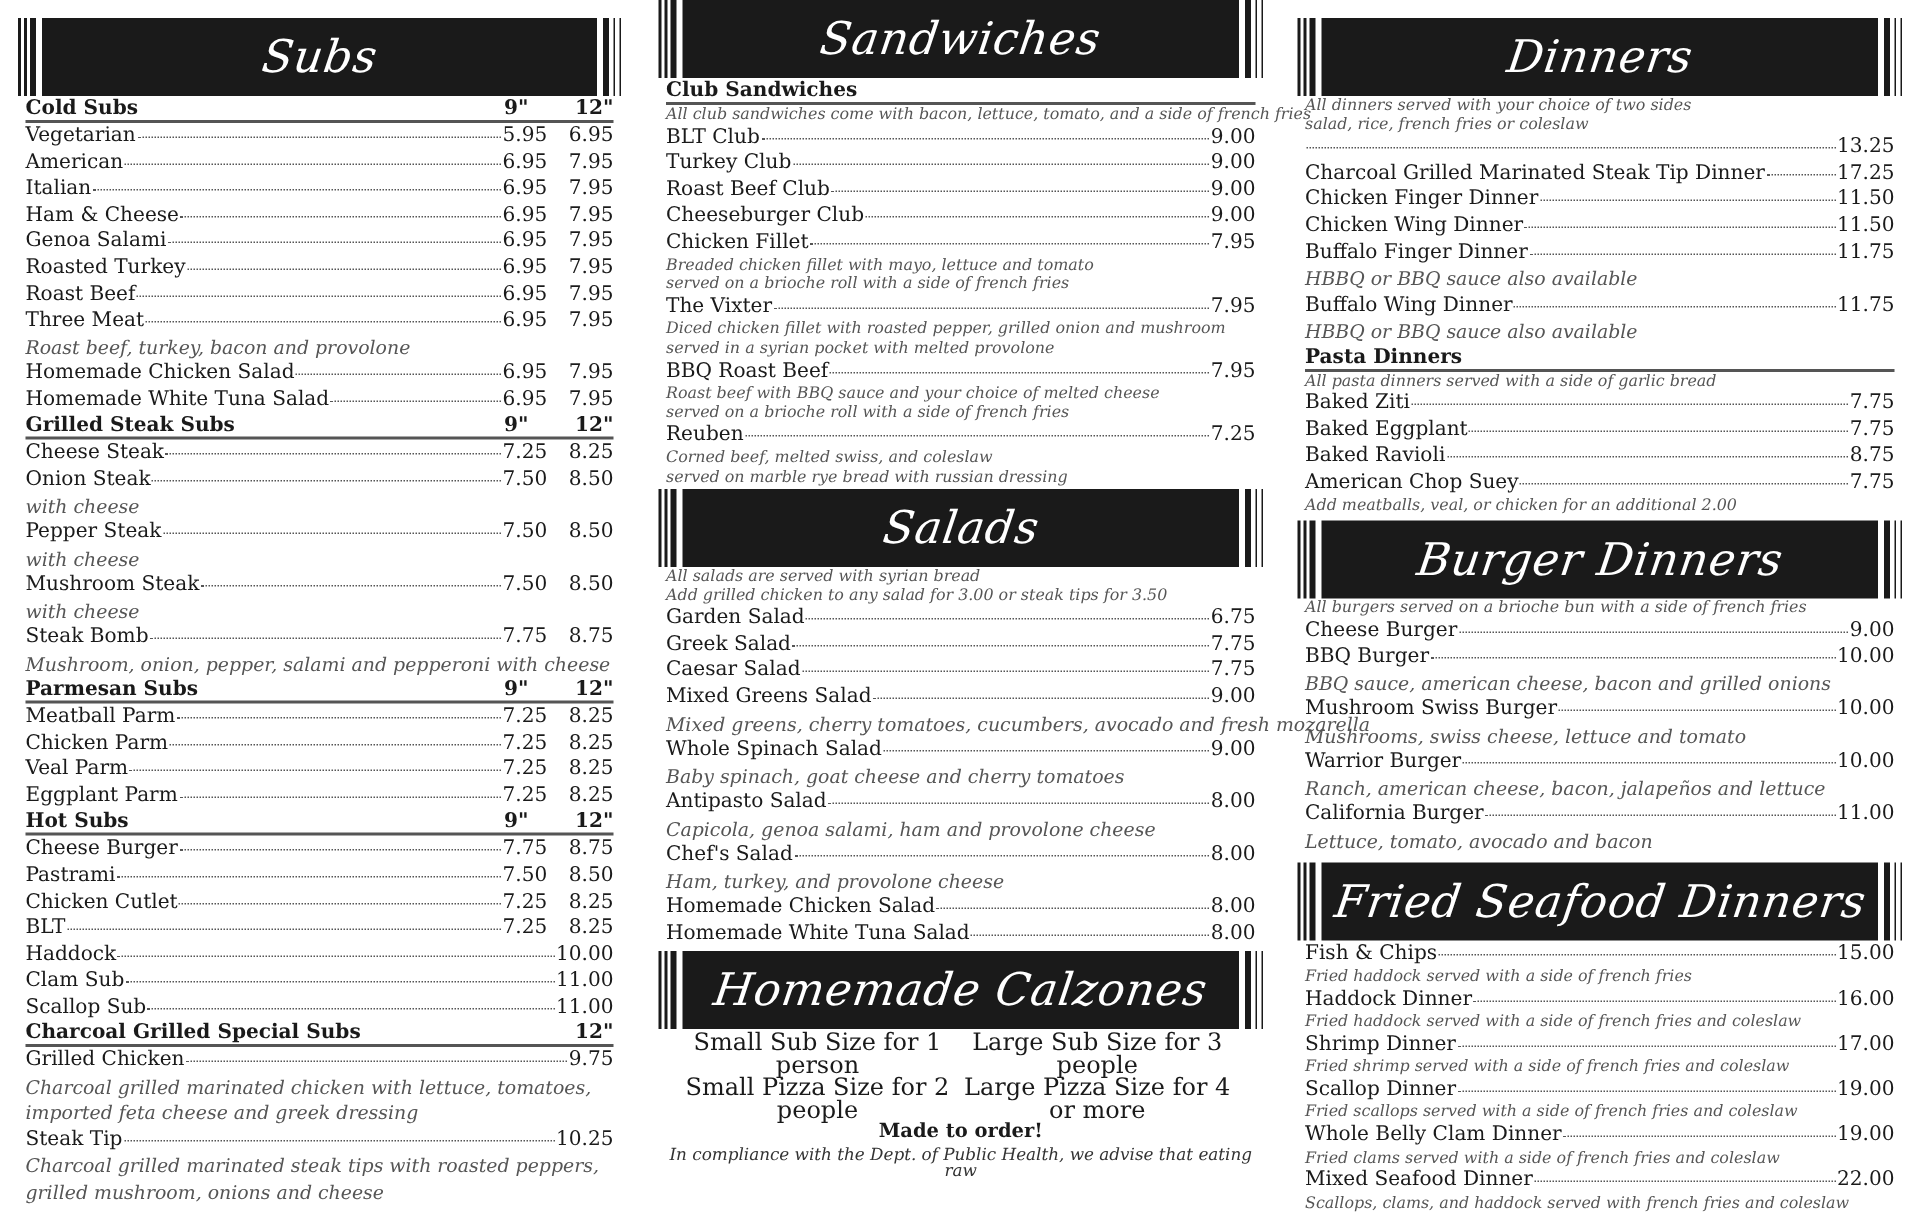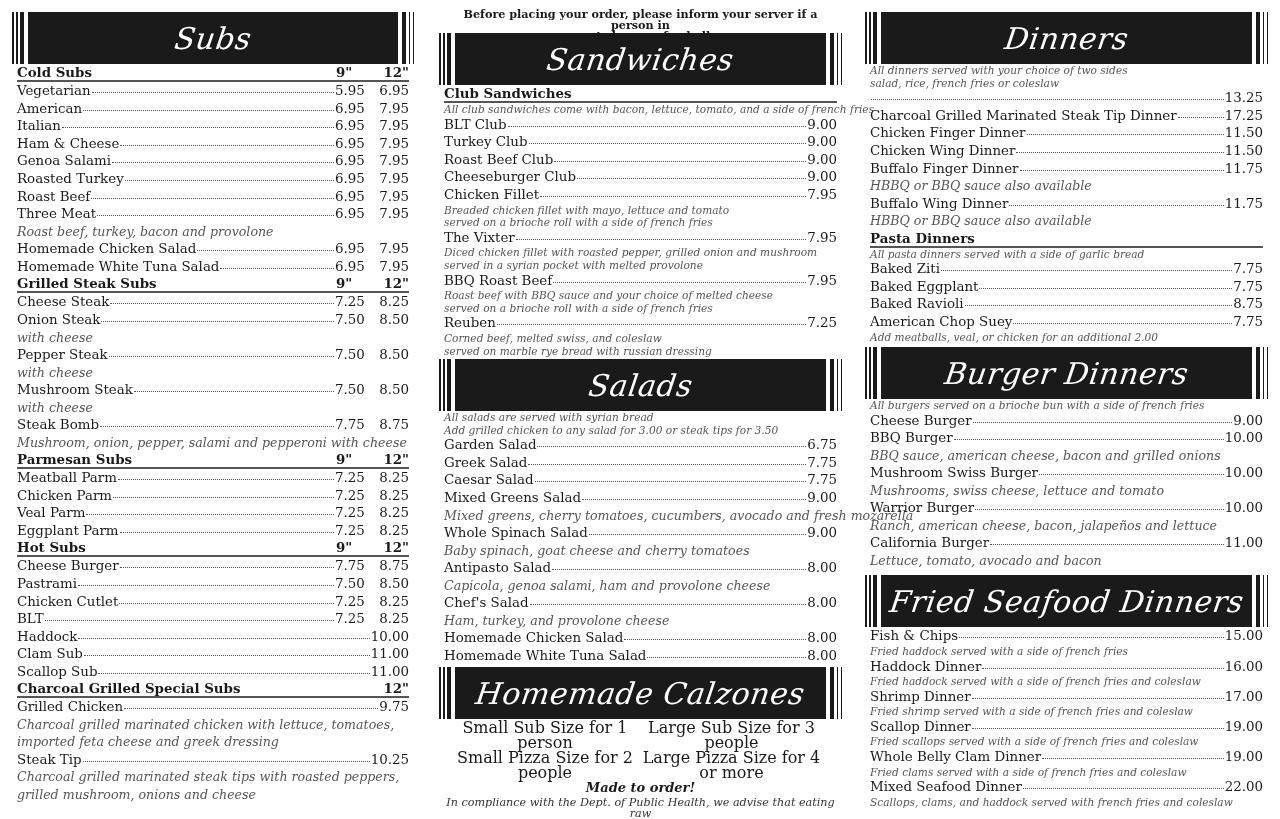--- a/index.html
+++ b/index.html
@@ -38,21 +38,21 @@
   .head .h1 { width:34px; text-align:left; padding-left:1px; }
   .head .h2 { width:40px; text-align:right; }
 
   .note { font-style:italic; color:#555; font-size:12.6px; line-height:17.4px; white-space:nowrap; }
   .note.sm { font-size:10.6px; line-height:12.6px; }
 
   .allergy { text-align:center; font-weight:bold; font-size:11.2px; line-height:11px; padding-top:9px; height:33px; }
 
   .calzone-grid { display:flex; justify-content:space-between; font-size:16px; line-height:15px; padding:0 10px; }
   .calzone-grid div { text-align:center; }
-  .made { text-align:center; font-style:italic; font-weight:bold; font-size:13px; line-height:15px; }
+  .made { text-align:center; font-weight:bold; font-size:13px; line-height:15px; }
   .compliance { text-align:center; font-style:italic; font-size:11.2px; line-height:11px; color:#333; margin-top:2px; }
 </style>
 </head>
 <body>
 
 <div class="col" id="col-left" style="top:12px;">
   <div class="banner">
     <span class="stripe s1"></span>
       <span class="stripe s2"></span>
       <span class="stripe s3"></span>
@@ -258,24 +258,20 @@
         <span class="name">Steak Tip</span>
         <span class="dots"></span>
         <span class="p">10.25</span>
       </div>
       <div class="note">Charcoal grilled marinated steak tips with roasted peppers,</div>
       <div class="note">grilled mushroom, onions and cheese</div>
     </div>
 </div>
 
 <div class="col" id="col-mid">
-  <div class="allergy">
-    <div>Before placing your order, please inform your server if a person in</div>
-    <div>your party has any food allergy</div>
-  </div>
   <div class="banner">
     <span class="stripe s1"></span>
       <span class="stripe s2"></span>
       <span class="stripe s3"></span>
     <div class="block">
         <span class="title">Sandwiches</span>
       </div>
     <span class="stripe r3"></span>
       <span class="stripe r2"></span>
       <span class="stripe r1"></span>

